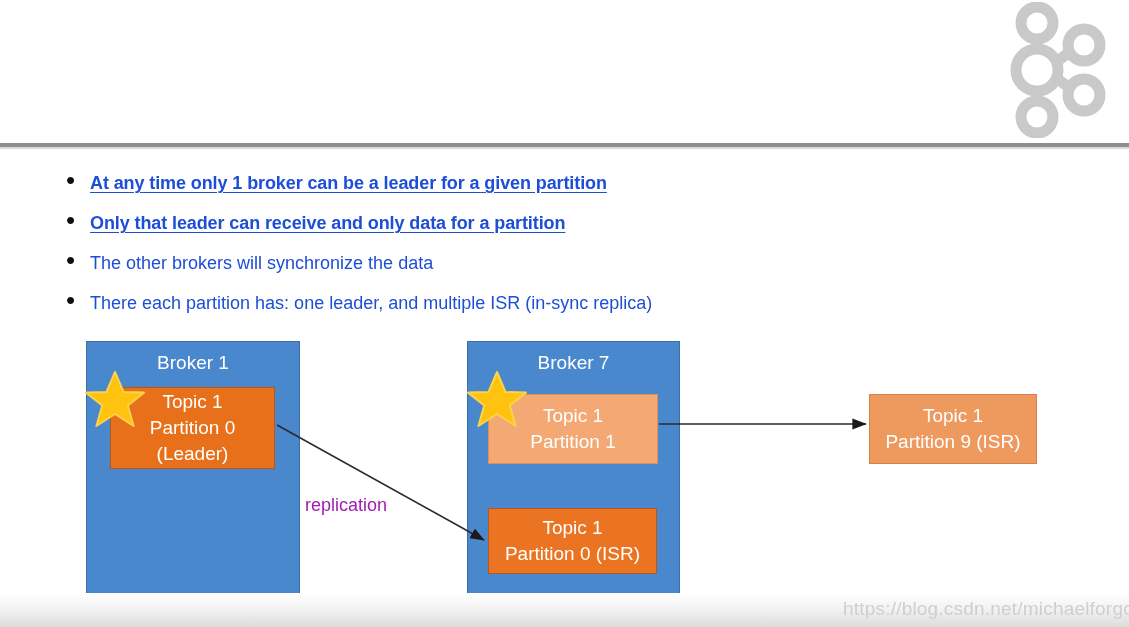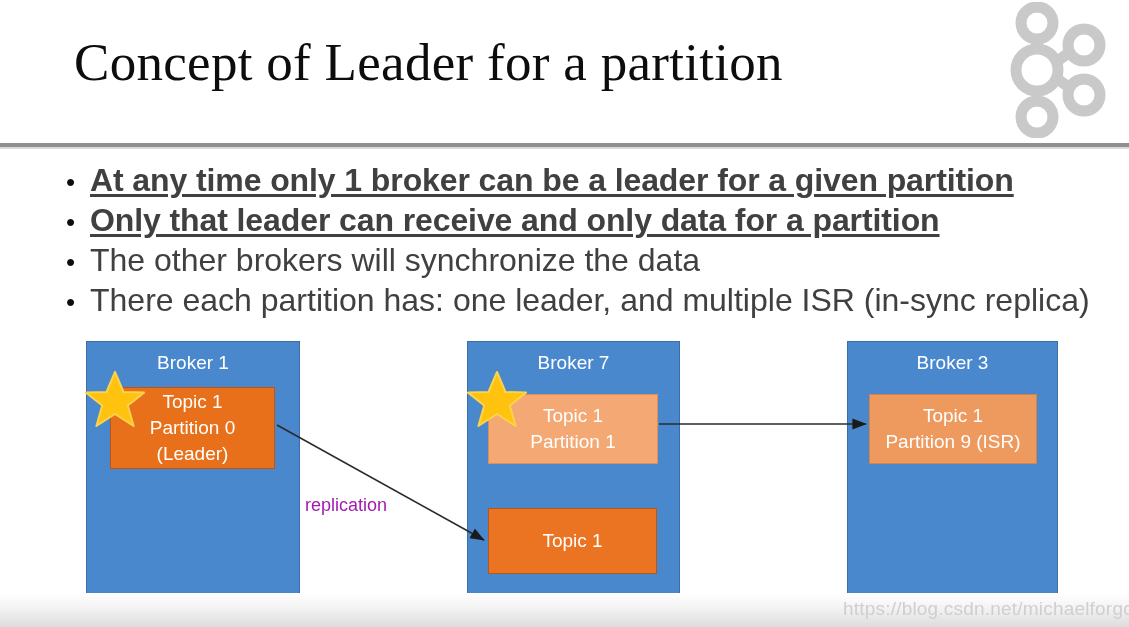--- a/index.html
+++ b/index.html
@@ -83,23 +83,23 @@
   }
   .bullet-dot {
     width: 24px;
     flex: 0 0 24px;
     font-size: 26px;
     line-height: 40px;
     color: #0d0d0d;
     text-align: left;
   }
   .bullet-text {
-    font-size: 32px;
+    font-size: 18px;
     line-height: 40px;
-    color: #404040;
+    color: #1d4ed8;
     white-space: nowrap;
   }
   .bullet-row.strong .bullet-text {
     font-weight: bold;
     text-decoration: underline;
     text-underline-offset: 3px;
     letter-spacing: -0.1px;
   }
 
   
@@ -205,21 +205,20 @@
     color: #cfcfcf;
     white-space: nowrap;
     letter-spacing: 0.2px;
   }
 </style>
 </head>
 <body>
 
 <div class="slide">
 
-  <div class="slide-title">Concept of Leader for a partition</div>
   <div class="title-rule"></div>
   <div class="title-rule-soft"></div>
 
   <div class="kafka-logo">
     <svg width="110" height="136" viewBox="0 0 110 136" xmlns="http://www.w3.org/2000/svg">
       <g fill="none" stroke="#c9c9c9" stroke-width="11">
         <circle cx="36" cy="21" r="16"></circle>
         <circle cx="36" cy="115" r="16"></circle>
         <circle cx="36" cy="68" r="21"></circle>
         <circle cx="83" cy="43" r="16"></circle>
@@ -256,37 +255,35 @@
   <div class="diagram">
 
     <div class="broker broker-1">
       <div class="broker-label">Broker 1</div>
     </div>
 
     <div class="broker broker-2">
       <div class="broker-label">Broker 7</div>
     </div>
 
-    <div class="broker broker-3">
-      <div class="broker-label">Broker 3</div>
-    </div>
 
     <div class="partition p-b1">
       <span class="pline">Topic 1</span>
       <span class="pline">Partition 0</span>
       <span class="pline">(Leader)</span>
     </div>
 
     <div class="partition p-b2-top">
       <span class="pline">Topic 1</span>
       <span class="pline">Partition 1</span>
     </div>
 
     <div class="partition p-b2-bot">
       <span class="pline">Topic 1</span>
+      <span class="pline">Partition 0 (ISR)</span>
     </div>
 
     <div class="partition p-b3">
       <span class="pline">Topic 1</span>
       <span class="pline">Partition 9 (ISR)</span>
     </div>
 
     <div class="star star-b1">
       <svg width="62" height="60" viewBox="0 0 62 60" xmlns="http://www.w3.org/2000/svg">
         <polygon points="31,2 39.5,22 60,22.6 43.8,35.5 49.6,56 31,44 12.4,56 18.2,35.5 2,22.6 22.5,22" fill="#ffc20e" stroke="#fcd34a" stroke-width="2" stroke-linejoin="round"></polygon>

